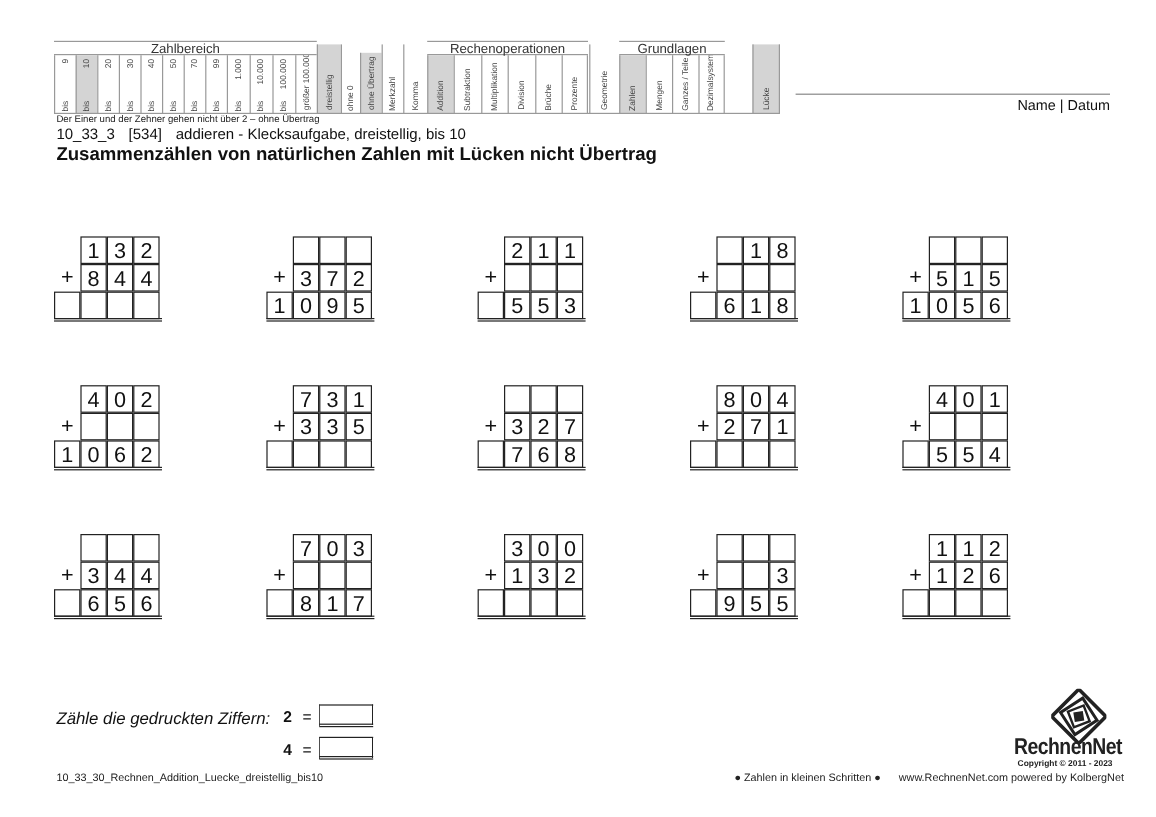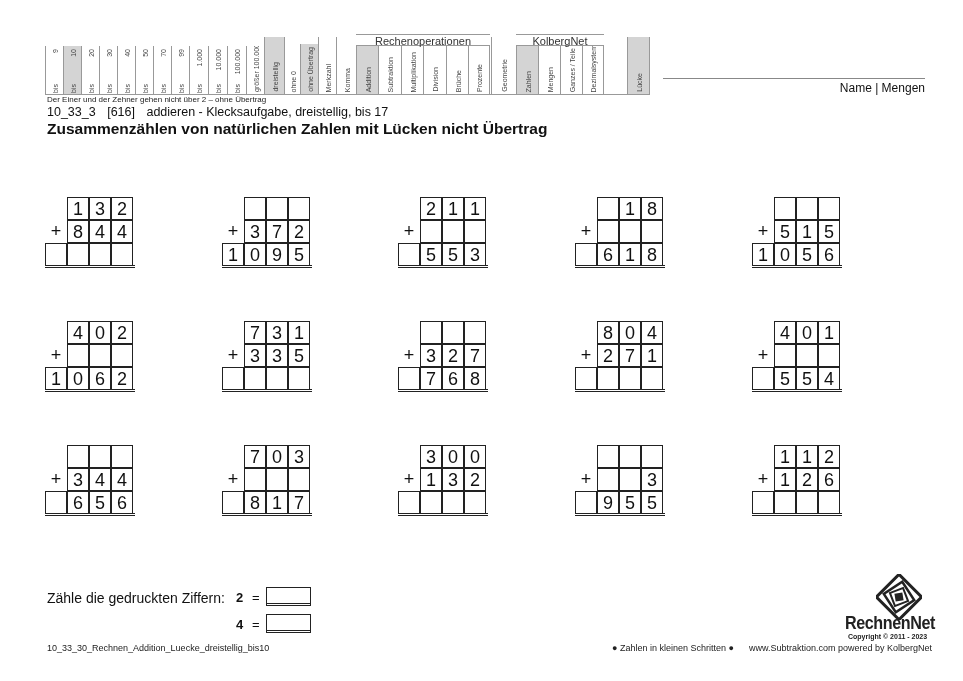--- a/index.html
+++ b/index.html
@@ -23,37 +23,38 @@
   .title { position: absolute; left: 47px; top: 120px; font-size: 15.5px; font-weight: bold; }
   .name-line { position: absolute; left: 663px; top: 78px; width: 262px; height: 1px; background: #888; }
   .name-label { position: absolute; right: 38px; top: 81px; font-size: 12px; color: #111; }
 
   .problem { position: absolute; width: 92px; height: 72px; }
   .cell { position: absolute; width: 22px; height: 23px; font-size: 18px; line-height: 23px; text-align: center; color: #111; }
   .cell.box { border: 1px solid #222; }
   .plus { position: absolute; left: 0; top: 23px; width: 22px; height: 23px; font-size: 18px; line-height: 23px; text-align: center; }
   .dbl { position: absolute; left: 0; top: 68px; width: 90px; height: 3px; border-top: 1px solid #222; border-bottom: 1px solid #222; }
 
-  .count-label { position: absolute; left: 47px; top: 590px; font-size: 14px; }
+  .count-label { position: absolute; left: 47px; top: 590px; font-size: 14px; font-style: italic; }
   .count-digit { position: absolute; font-size: 13px; font-weight: bold; }
   .count-eq { position: absolute; font-size: 13px; }
   .count-box { position: absolute; width: 45px; height: 19px; border: 1px solid #222; border-bottom: 3px double #222; }
 
   .footer-left { position: absolute; left: 47px; top: 643px; font-size: 9px; color: #222; }
   .footer-mid { position: absolute; left: 612px; top: 643px; font-size: 9px; color: #222; }
   .footer-right { position: absolute; left: 749px; top: 643px; font-size: 9px; color: #222; }
   .logo { position: absolute; left: 876px; top: 574px; width: 46px; height: 46px; }
   .logo-text { position: absolute; left: 845px; top: 612px; font-size: 19px; font-weight: bold; letter-spacing: -0.5px; color: #222; transform: scaleX(0.85); transform-origin: left; }
   .copyright { position: absolute; left: 848px; top: 633px; font-size: 7px; font-weight: bold; color: #222; }
 </style>
 </head>
 <body>
 
 <div class="hdr" style="left:45px; width:606px;">
 
+  <div class="group-title" style="left:0; width:219px; border-top:1px solid #999;">Zahlbereich</div>
   <div class="col" style="left:0; width:18px;">
       <span class="top">9</span>
       <span class="bot">bis</span>
     </div>
   <div class="col shaded" style="left:18px; width:18px;">
       <span class="top">10</span>
       <span class="bot">bis</span>
     </div>
   <div class="col" style="left:36px; width:18px;">
       <span class="top">20</span>
@@ -128,21 +129,21 @@
       <span class="lbl">Brüche</span>
     </div>
   <div class="col" style="left:423px; width:22px; border-right:1px solid #999;">
       <span class="lbl">Prozente</span>
     </div>
 
   <div class="col tall" style="left:446px; width:25px;">
       <span class="lbl">Geometrie</span>
     </div>
 
-  <div class="group-title" style="left:471px; width:88px; border-top:1px solid #999;">KolbergNet</div>
+  <div class="group-title" style="left:471px; width:88px; border-top:1px solid #999;">Grundlagen</div>
   <div class="col shaded" style="left:471px; width:22px;">
       <span class="lbl">Zahlen</span>
     </div>
   <div class="col" style="left:493px; width:22px;">
       <span class="lbl">Mengen</span>
     </div>
   <div class="col" style="left:515px; width:22px;">
       <span class="lbl">Ganzes / Teile</span>
     </div>
   <div class="col" style="left:537px; width:22px; border-right:1px solid #999;">
@@ -151,27 +152,27 @@
 
   <div class="col tall shaded" style="left:582px; width:23px; border-right:1px solid #999;">
       <span class="lbl">Lücke</span>
     </div>
 </div>
 <div class="hdr-bottom"></div>
 
 <div class="note">Der Einer und der Zehner gehen nicht über 2 – ohne Übertrag</div>
 <div class="code-line">
   <span>10_33_3</span>
-  <span>[616]</span>
-  <span>addieren - Klecksaufgabe, dreistellig, bis 17</span>
+  <span>[534]</span>
+  <span>addieren - Klecksaufgabe, dreistellig, bis 10</span>
 </div>
 <div class="title">Zusammenzählen von natürlichen Zahlen mit Lücken nicht Übertrag</div>
 
 <div class="name-line"></div>
-<div class="name-label">Name | Mengen</div>
+<div class="name-label">Name | Datum</div>
 
 <div id="problems">
     <div class="problem" style="left: 45px; top: 197px;">
       <div class="cell box" style="left: 22px; top: 0px;">1</div>
       <div class="cell box" style="left: 44px; top: 0px;">3</div>
       <div class="cell box" style="left: 66px; top: 0px;">2</div>
       <div class="cell box" style="left: 22px; top: 23px;">8</div>
       <div class="cell box" style="left: 44px; top: 23px;">4</div>
       <div class="cell box" style="left: 66px; top: 23px;">4</div>
       <div class="cell box" style="left: 0px; top: 46px;"></div>
@@ -382,21 +383,21 @@
 <div class="count-label">Zähle die gedruckten Ziffern:</div>
 <div class="count-digit" style="left:236px; top:590px;">2</div>
 <div class="count-eq" style="left:252px; top:590px;">=</div>
 <div class="count-box" style="left:266px; top:587px;"></div>
 <div class="count-digit" style="left:236px; top:617px;">4</div>
 <div class="count-eq" style="left:252px; top:617px;">=</div>
 <div class="count-box" style="left:266px; top:614px;"></div>
 
 <div class="footer-left">10_33_30_Rechnen_Addition_Luecke_dreistellig_bis10</div>
 <div class="footer-mid">● Zahlen in kleinen Schritten ●</div>
-<div class="footer-right">www.Subtraktion.com powered by KolbergNet</div>
+<div class="footer-right">www.RechnenNet.com powered by KolbergNet</div>
 
 <svg class="logo" viewBox="0 0 46 46">
   <g transform="translate(23,23) rotate(45)">
     <rect x="-16" y="-16" width="32" height="32" fill="none" stroke="#222" stroke-width="3"></rect>
     <rect x="-11" y="-11" width="22" height="22" fill="none" stroke="#222" stroke-width="2.5" transform="rotate(12)"></rect>
     <rect x="-7" y="-7" width="14" height="14" fill="none" stroke="#222" stroke-width="2" transform="rotate(24)"></rect>
     <rect x="-4" y="-4" width="8" height="8" fill="#222" transform="rotate(36)"></rect>
   </g>
 </svg>
 <div class="logo-text">RechnenNet</div>

